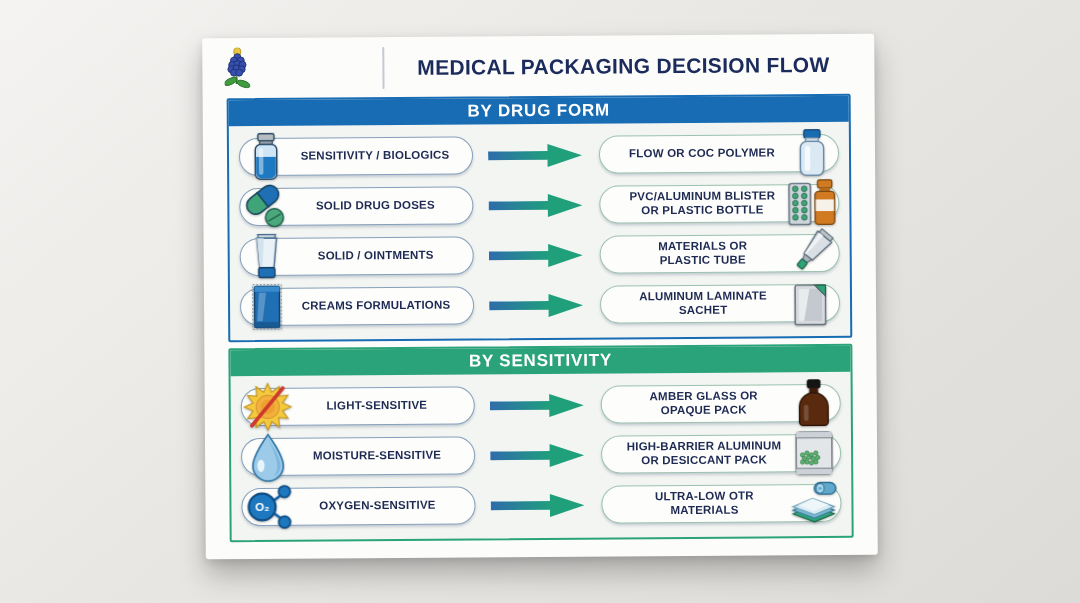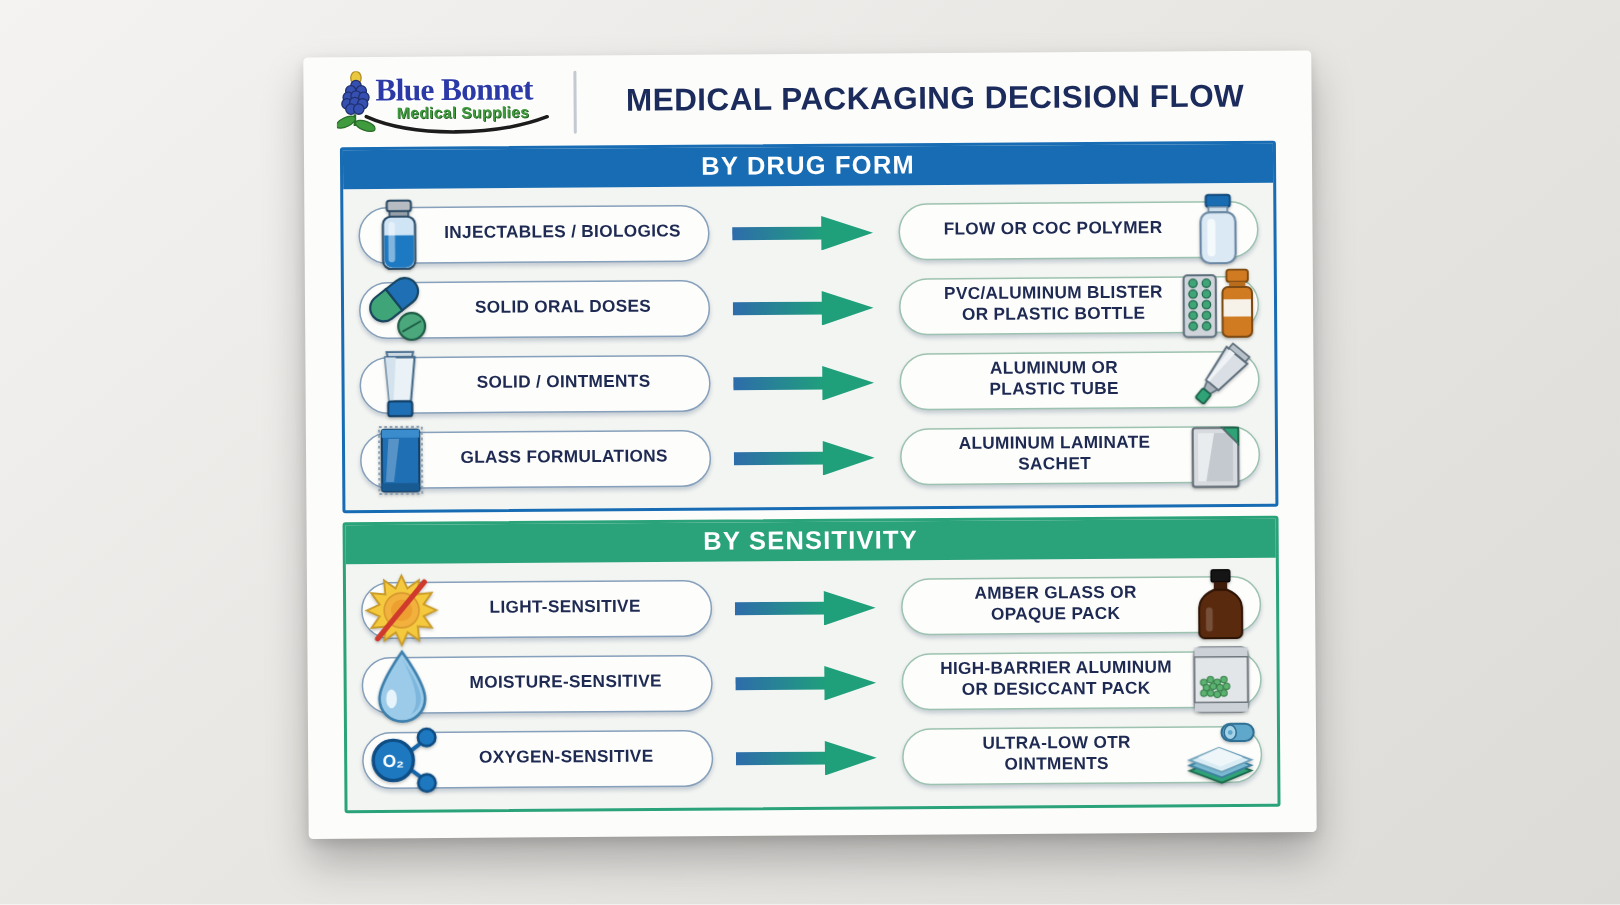--- a/index.html
+++ b/index.html
@@ -239,39 +239,32 @@
     </symbol>
   </defs>
 </svg>
 
 <div class="poster">
   <header>
     <div class="logo">
       <svg class="flower" viewBox="0 0 30 52">
           <use href="#bluebonnet-flower"></use>
         </svg>
-      <div class="logo-text">
-        <div class="logo-name">Blue Bonnet</div>
-        <div class="logo-tagline">Medical Supplies</div>
-        <svg class="swoosh" viewBox="0 0 140 20">
-            <use href="#logo-swoosh"></use>
-          </svg>
-      </div>
     </div>
     <div class="divider"></div>
     <h1 class="title">MEDICAL PACKAGING DECISION FLOW</h1>
   </header>
 
   <section class="flow-section" style="border-color: rgb(23, 108, 180);">
     <div class="banner" style="background: rgb(23, 108, 180);">BY DRUG FORM</div>
     <div class="rows">
   <div class="row">
     <div class="pill-wrap left">
       <div class="pill left-pill">
-              <span class="pill-text">INJECTABLES / BIOLOGICS</span>
+              <span class="pill-text">SENSITIVITY / BIOLOGICS</span>
             </div>
       <svg class="icon left-icon" viewBox="0 0 56 56">
               <use href="#vial-icon" xlink:href="#vial-icon"></use>
             </svg>
     </div>
     <svg class="arrow" viewBox="0 0 100 24">
             <use href="#arrow-shape"></use>
           </svg>
     <div class="pill-wrap right">
       <div class="pill right-pill">
@@ -279,21 +272,21 @@
             </div>
       <svg class="icon right-icon" viewBox="0 0 56 56">
               <use href="#glass-vial-icon" xlink:href="#glass-vial-icon"></use>
             </svg>
     </div>
   </div>
 
   <div class="row">
     <div class="pill-wrap left">
       <div class="pill left-pill">
-              <span class="pill-text">SOLID ORAL DOSES</span>
+              <span class="pill-text">SOLID DRUG DOSES</span>
             </div>
       <svg class="icon left-icon" viewBox="0 0 56 56">
               <use href="#capsule-tablet-icon" xlink:href="#capsule-tablet-icon"></use>
             </svg>
     </div>
     <svg class="arrow" viewBox="0 0 100 24">
             <use href="#arrow-shape"></use>
           </svg>
     <div class="pill-wrap right">
       <div class="pill right-pill">
@@ -313,33 +306,33 @@
             </div>
       <svg class="icon left-icon" viewBox="0 0 56 56">
               <use href="#cream-tube-icon" xlink:href="#cream-tube-icon"></use>
             </svg>
     </div>
     <svg class="arrow" viewBox="0 0 100 24">
             <use href="#arrow-shape"></use>
           </svg>
     <div class="pill-wrap right">
       <div class="pill right-pill">
-              <span class="pill-text">ALUMINUM OR
+              <span class="pill-text">MATERIALS OR
 PLASTIC TUBE</span>
             </div>
       <svg class="icon right-icon" viewBox="0 0 56 56">
               <use href="#metal-tube-icon" xlink:href="#metal-tube-icon"></use>
             </svg>
     </div>
   </div>
 
   <div class="row">
     <div class="pill-wrap left">
       <div class="pill left-pill">
-              <span class="pill-text">GLASS FORMULATIONS</span>
+              <span class="pill-text">CREAMS FORMULATIONS</span>
             </div>
       <svg class="icon left-icon" viewBox="0 0 56 56">
               <use href="#powder-sachet-icon" xlink:href="#powder-sachet-icon"></use>
             </svg>
     </div>
     <svg class="arrow" viewBox="0 0 100 24">
             <use href="#arrow-shape"></use>
           </svg>
     <div class="pill-wrap right">
       <div class="pill right-pill">
@@ -411,21 +404,21 @@
       <svg class="icon left-icon" viewBox="0 0 56 56">
               <use href="#o2-molecule-icon" xlink:href="#o2-molecule-icon"></use>
             </svg>
     </div>
     <svg class="arrow" viewBox="0 0 100 24">
             <use href="#arrow-shape"></use>
           </svg>
     <div class="pill-wrap right">
       <div class="pill right-pill">
               <span class="pill-text">ULTRA-LOW OTR
-OINTMENTS</span>
+MATERIALS</span>
             </div>
       <svg class="icon right-icon" viewBox="0 0 56 56">
               <use href="#film-roll-icon" xlink:href="#film-roll-icon"></use>
             </svg>
     </div>
   </div>
 </div>
   </section>
 </div>
 

